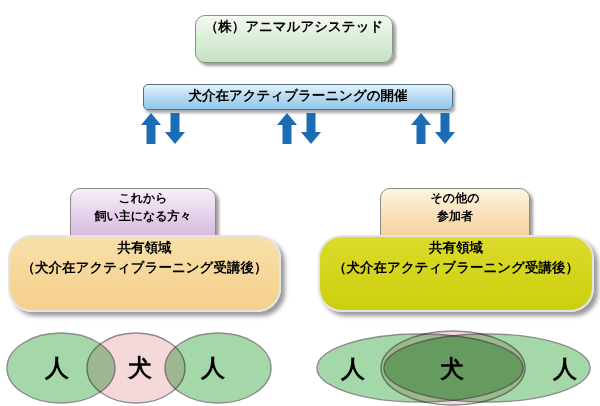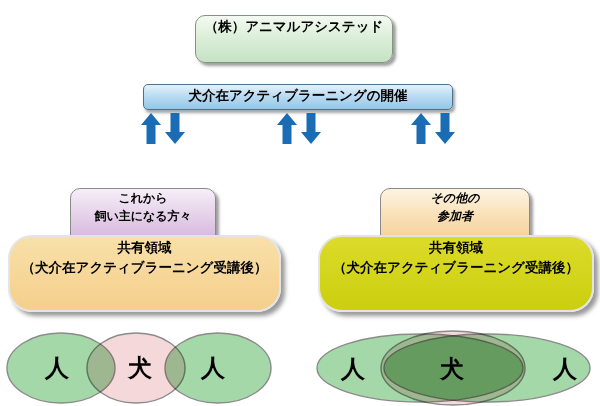--- a/index.html
+++ b/index.html
@@ -26,21 +26,21 @@
     border:1.4px solid #51718b;border-radius:5px;
     box-shadow:2px 3px 3px rgba(80,80,80,.5);
   }
   
   .arrows{position:absolute;top:112px;width:45px;height:33px;}
   .ar1{left:141px;} .ar2{left:277px;} .ar3{left:411px;}
   
   .prow{top:152px;height:56px;font-size:12px;border:1.4px solid #8a8a8a;margin-top:36px;}
   .p0{left:70px;width:144px;background:linear-gradient(#f6eff7,#e6d2ea 45%,#d3b2da);}
   .p1{left:231px;width:141px;background:linear-gradient(#f7fae9,#e9f0c4 45%,#d8e49c);}
-  .p2{left:380px;width:148px;background:linear-gradient(#fdf4e3,#f9e1b9 45%,#f5cd8f);font-style:italic;}
+  .p2{left:380px;width:148px;background:linear-gradient(#fdf4e3,#f9e1b9 45%,#f5cd8f);}
   
   .shared{
     top:235px;height:73px;font-size:13.5px;border-radius:24px;
     border:2px solid #e4e4e4;box-shadow:4px 4px 4px rgba(70,70,70,.55);
   }
   .s0{left:8px;width:269px;background:linear-gradient(#f8e0a9,#f5cf8b);}
   .s1{left:318px;width:272px;background:linear-gradient(#dcdb2a,#cbcf0e);}
   
   #venn-svg{position:absolute;left:0;top:330px;}
   .venn-green{mix-blend-mode:multiply;}

